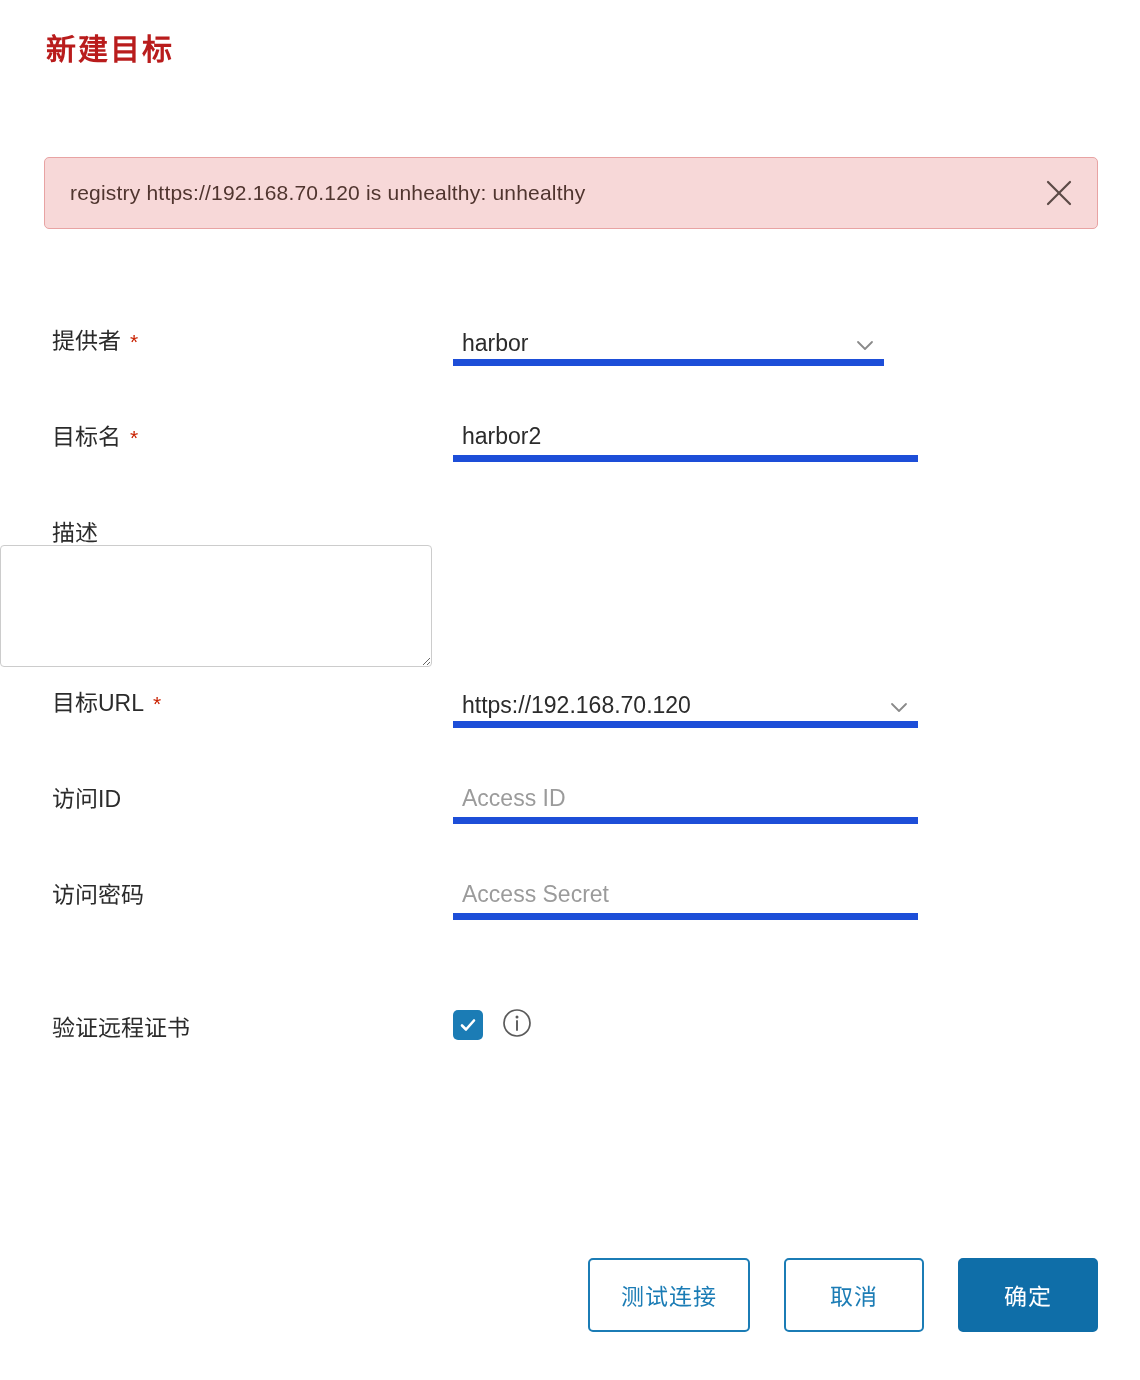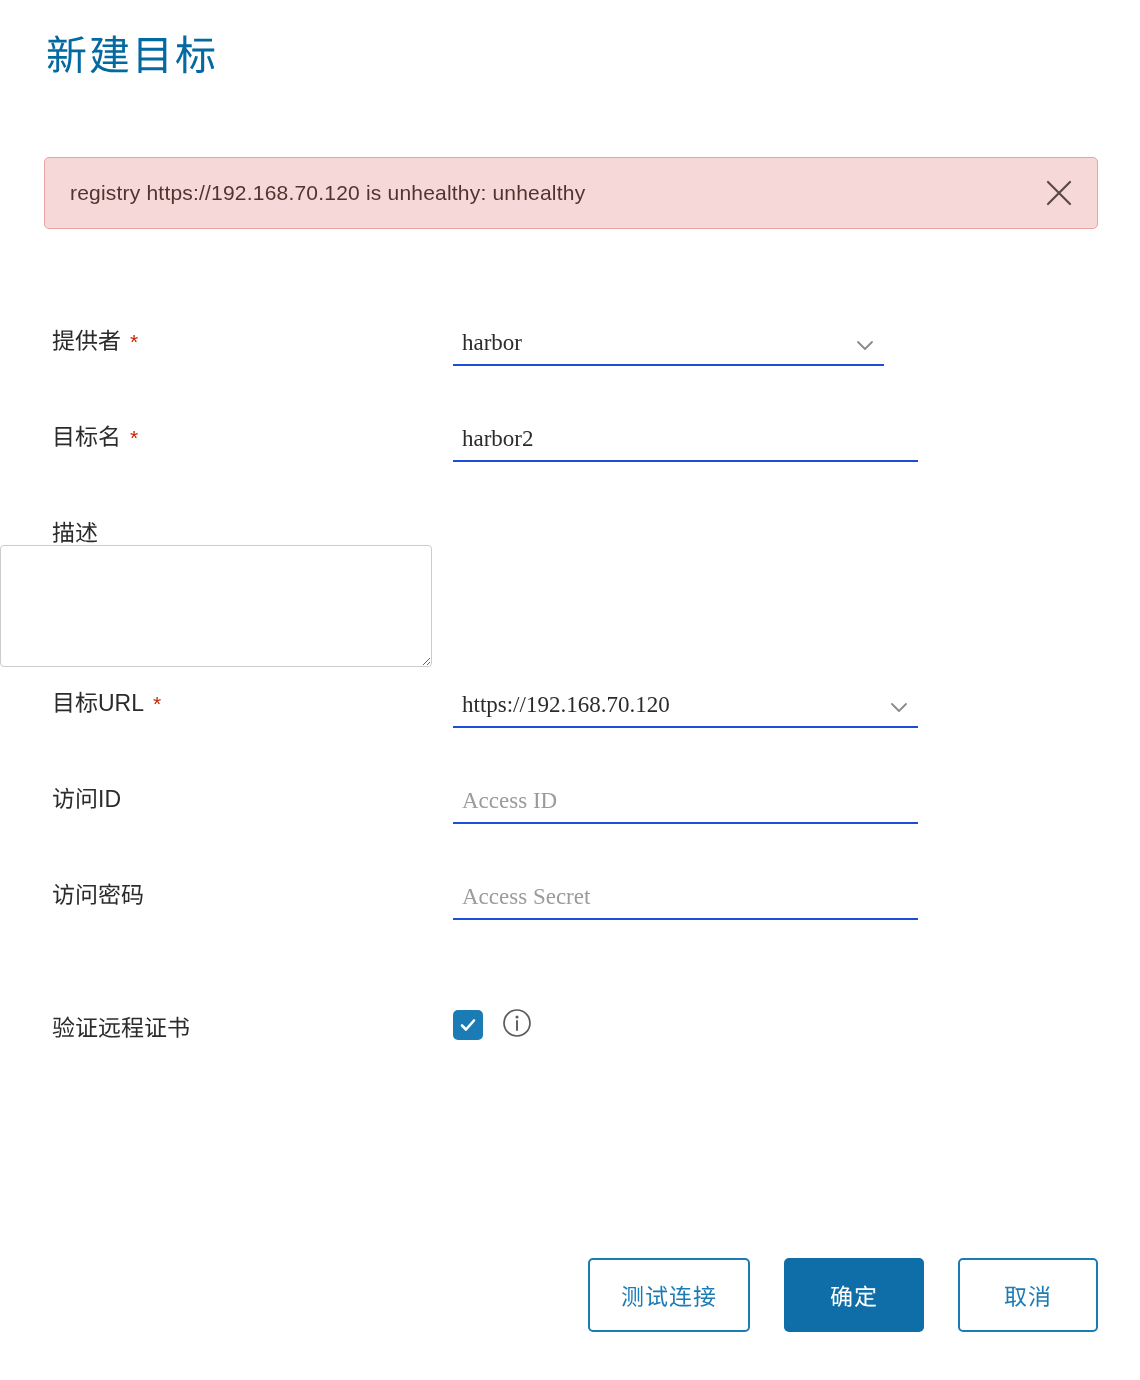--- a/index.html
+++ b/index.html
@@ -16,24 +16,24 @@
     overflow: hidden;
     position: relative;
     -webkit-font-smoothing: antialiased;
   }
 
   
   .page-title {
     position: absolute;
     left: 46px;
     top: 32px;
-    font-size: 41px;
-    font-weight: 400;
+    font-size: 30px;
+    font-weight: 700;
     letter-spacing: 2px;
-    color: #0369a1;
+    color: #b91c1c;
     line-height: 1.2;
   }
 
   
   .alert {
     position: absolute;
     left: 44px;
     top: 157px;
     width: 1054px;
     height: 72px;
@@ -94,23 +94,23 @@
     vertical-align: top;
     position: relative;
     top: 1px;
   }
   .form-control { position: relative; }
 
   
   .u-field {
     position: relative;
     border: none;
-    border-bottom: 2px solid #1d4ed8;
+    border-bottom: 7px solid #1d4ed8;
     background: transparent;
-    font-family: Liberation Serif, serif;
+    font-family: Liberation Sans, sans-serif;
     font-size: 23px;
     color: #2b2b2b;
     padding: 0 0 9px 9px;
     box-sizing: border-box;
     outline: none;
     height: 36px;
     line-height: 26px;
     display: block;
   }
   .u-field::placeholder { color: #9b9b9b; }
@@ -295,15 +295,15 @@
           <line x1="16" y1="14" x2="16" y2="23" stroke="#5a5a5a" stroke-width="1.9" stroke-linecap="round"></line>
         </svg>
       </span>
     </div>
   </div>
 
 </div>
 
 <div class="footer">
   <button class="btn btn-outline">测试连接</button>
+  <button class="btn btn-outline narrow">取消</button>
   <button class="btn btn-primary">确定</button>
-  <button class="btn btn-outline narrow">取消</button>
 </div>
 
 </body></html>

